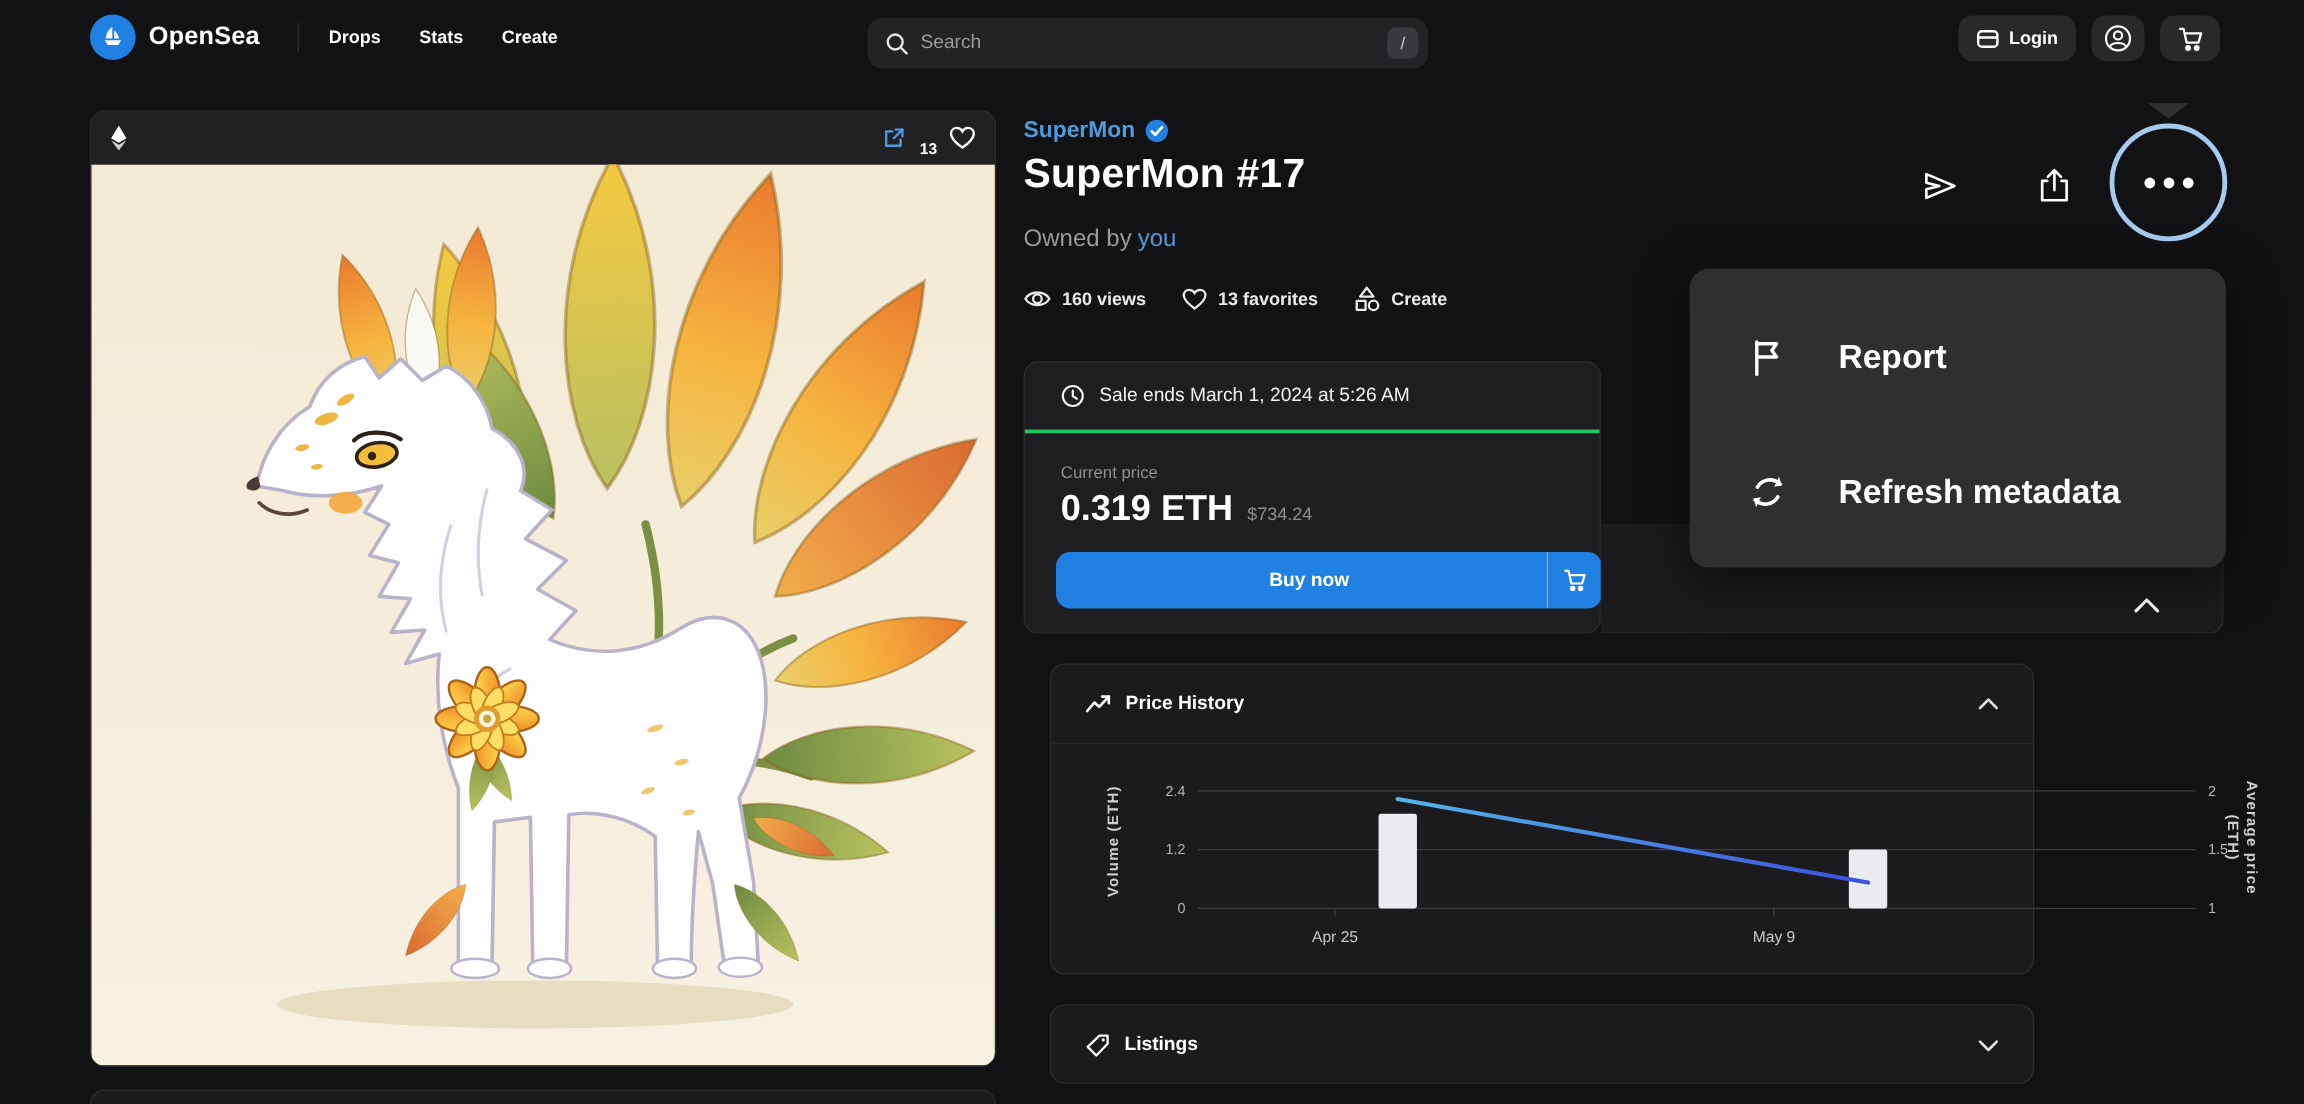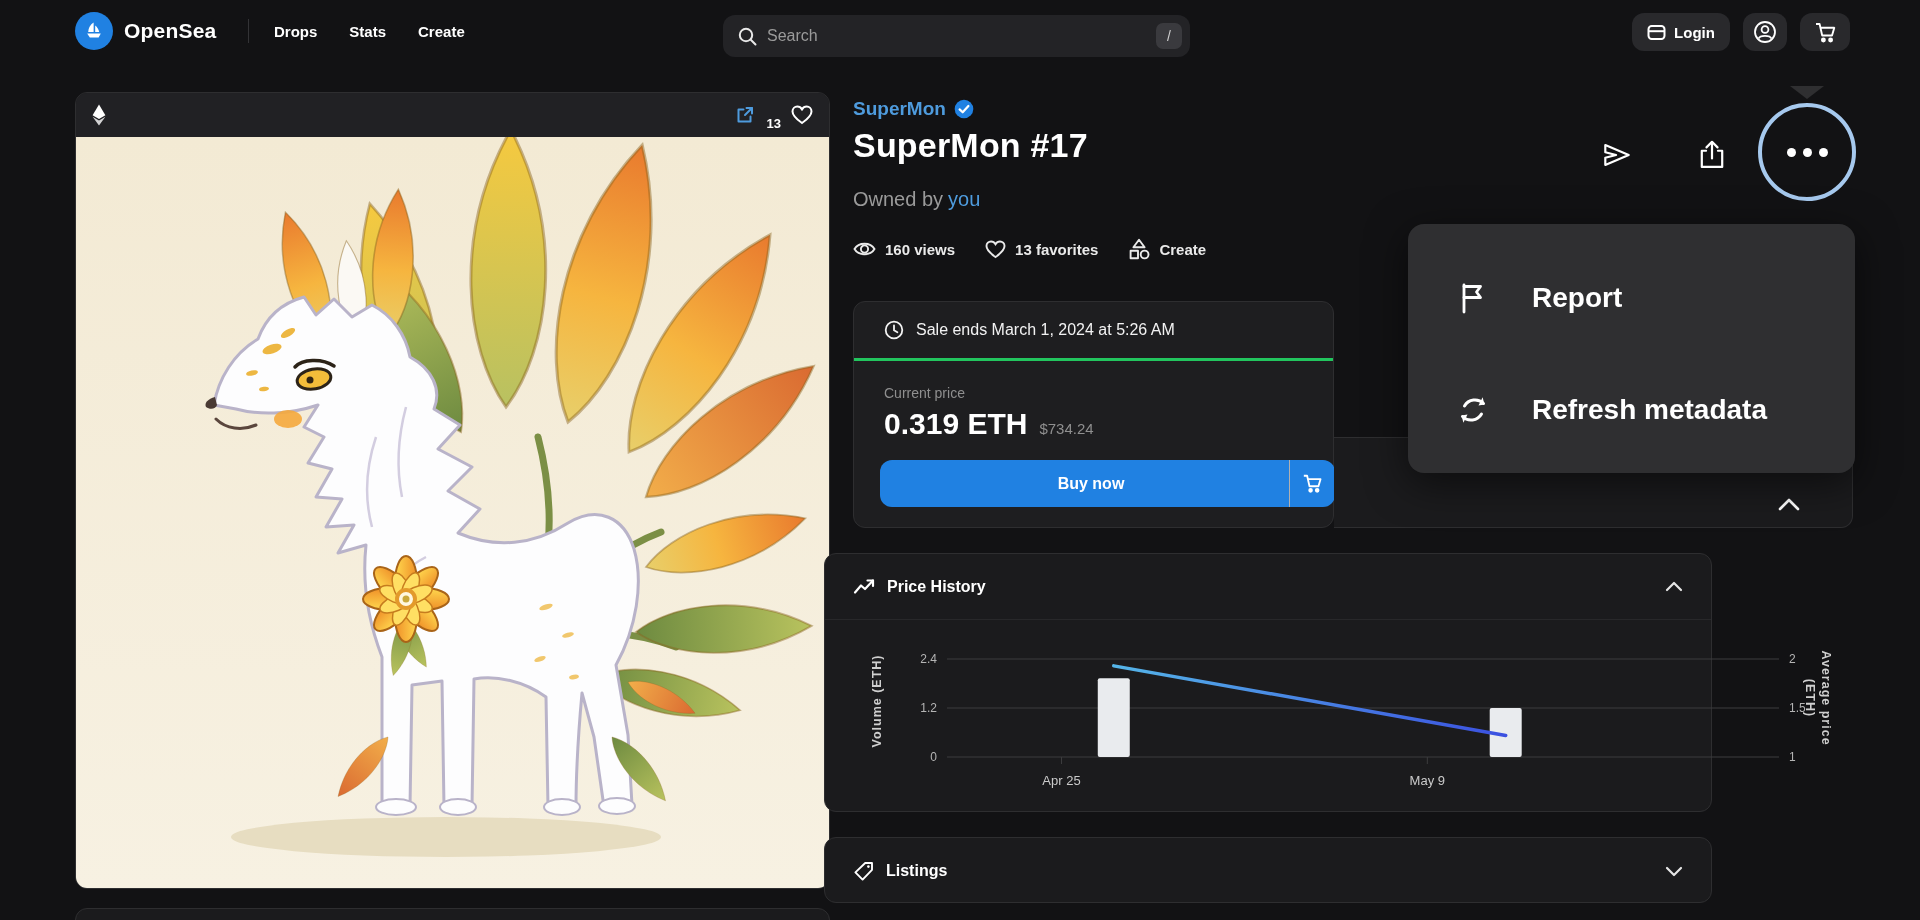--- a/index.html
+++ b/index.html
@@ -77,21 +77,21 @@
               display:flex; align-items:center; justify-content:center; }
 
   
   .panel-strip { position:absolute; left:1334px; top:437px; width:519px; height:91px;
                  background:#1b1b1d; border:1px solid #2e2e30; border-left:none;
                  border-radius:0 0 12px 0; }
   .strip-collapse { position:absolute; right:45px; top:48px; width:36px; height:36px;
                     display:flex; align-items:center; justify-content:center; }
 
   
-  .panel { position:absolute; left:824px; width:888px; background:#1b1b1d;
+  .panel { position:absolute; left:875px; width:820px; background:#1b1b1d;
            border:1px solid #2e2e30; border-radius:12px; }
   .panel-head { height:66px; display:flex; align-items:center; gap:12px; padding:0 28px;
                 font-size:16px; font-weight:700; }
   .panel-head .grow { flex:1; }
   .ph-panel { top:553px; height:259px; }
   .ph-panel .panel-head { border-bottom:1px solid #28282a; }
   .listings-panel { top:837px; height:66px; }
   #price-chart { position:absolute; left:0; top:66px; width:1000px; height:193px; }
   #price-chart text { font-family:"Liberation Sans", sans-serif; }
   #price-chart .tick { fill:#b5b5b5; font-size:12px; }

